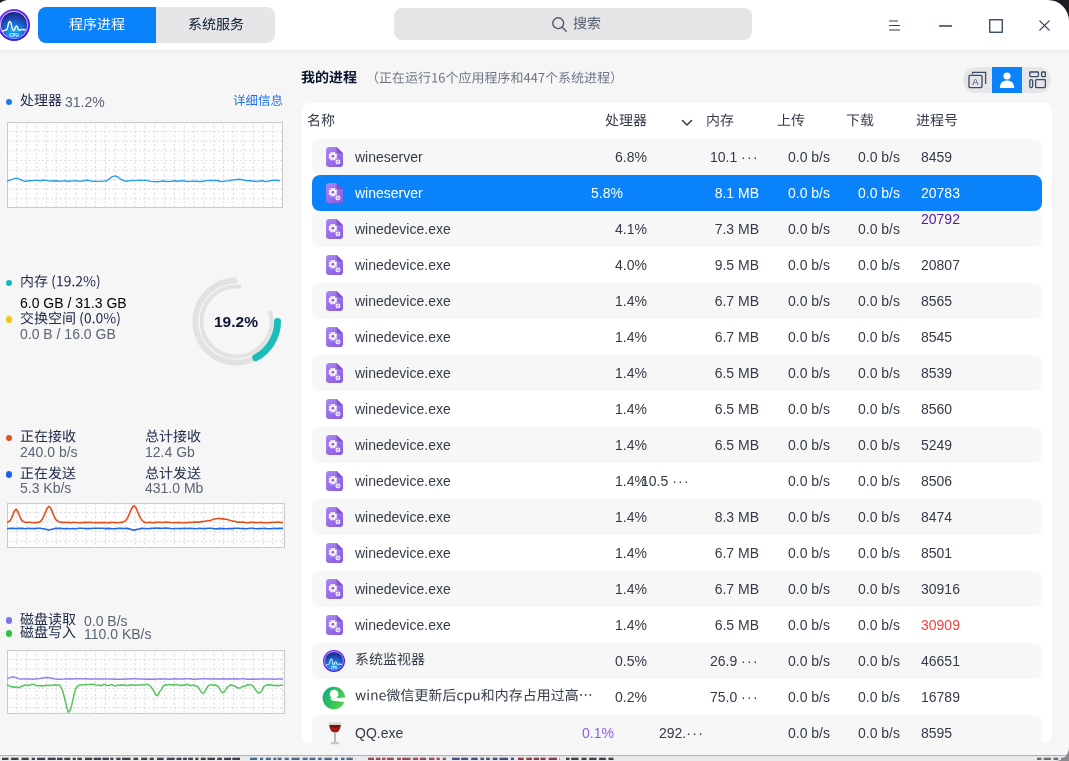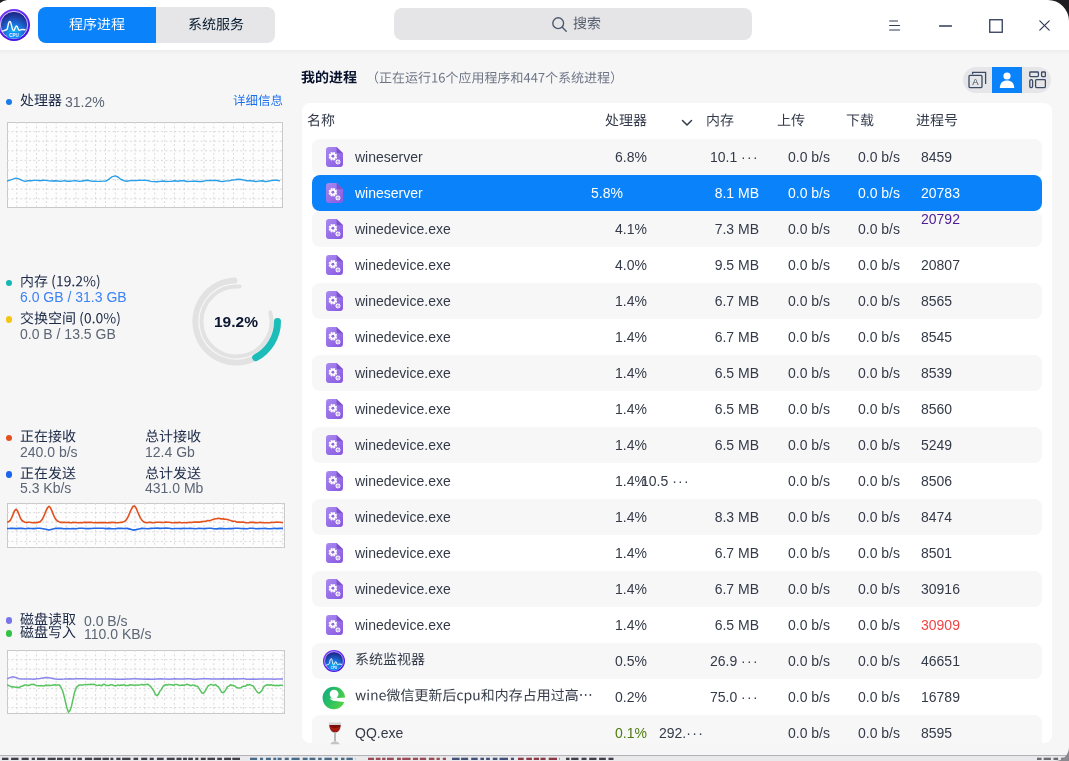--- a/index.html
+++ b/index.html
@@ -207,26 +207,26 @@
       <line x1="0" y1="57.6" x2="276" y2="57.6"></line>
       <line x1="0" y1="67.2" x2="276" y2="67.2"></line>
       <line x1="0" y1="76.8" x2="276" y2="76.8"></line>
     </g>
     <path d="M0.0,59.1 L3.0,58.1 L6.0,57.2 L9.0,56.1 L12.0,56.9 L15.0,58.3 L18.0,59.4 L21.0,58.7 L24.0,58.8 L27.0,58.4 L30.0,58.4 L33.0,58.8 L36.0,58.3 L39.0,58.4 L42.0,58.9 L45.0,59.0 L48.0,58.7 L51.0,59.0 L54.0,59.4 L57.0,58.6 L60.0,59.2 L63.0,59.3 L66.0,58.9 L69.0,58.6 L72.0,59.4 L75.0,59.0 L78.0,58.5 L81.0,58.3 L84.0,59.1 L87.0,59.2 L90.0,59.4 L93.0,59.4 L96.0,59.1 L99.0,59.1 L102.0,57.1 L105.0,54.8 L108.0,53.9 L111.0,55.0 L114.0,57.5 L117.0,58.7 L120.0,59.3 L123.0,58.6 L126.0,58.5 L129.0,58.6 L132.0,58.3 L135.0,58.4 L138.0,58.3 L141.0,58.6 L144.0,59.4 L147.0,59.6 L150.0,59.8 L153.0,59.4 L156.0,59.0 L159.0,59.5 L162.0,59.4 L165.0,59.3 L168.0,58.7 L171.0,59.2 L174.0,58.7 L177.0,58.7 L180.0,59.5 L183.0,59.4 L186.0,59.2 L189.0,59.3 L192.0,59.5 L195.0,59.5 L198.0,58.9 L201.0,58.4 L204.0,58.5 L207.0,58.5 L210.0,58.5 L213.0,59.3 L216.0,59.6 L219.0,58.9 L222.0,58.9 L225.0,58.0 L228.0,57.7 L231.0,57.2 L234.0,57.5 L237.0,58.1 L240.0,58.8 L243.0,58.7 L246.0,59.0 L249.0,59.5 L252.0,59.1 L255.0,58.7 L258.0,59.5 L261.0,59.2 L264.0,58.6 L267.0,58.3 L270.0,58.2 L273.0,58.9" fill="none" stroke="#2b9fe8" stroke-width="1.4" stroke-linejoin="round"></path>
   </svg>
 <div class="abs" style="left:5.8px;top:279.8px;width:6.4px;height:6.4px;border-radius:50%;background:#14b7b4"></div>
 <svg style="position:absolute;left:20px;top:274.2px" width="82" height="18" viewBox="0 0 82 18">
     <path transform="translate(0 12.32)" d="M1.4 -9.4V1.1H2.4V-8.3H6.5C6.4 -6.5 5.9 -4.2 2.8 -2.5C3.0 -2.3 3.4 -1.9 3.5 -1.7C5.4 -2.8 6.4 -4.1 7.0 -5.5C8.3 -4.3 9.7 -2.8 10.4 -1.9L11.3 -2.6C10.4 -3.6 8.7 -5.3 7.3 -6.5C7.4 -7.1 7.5 -7.7 7.5 -8.3H11.6V-0.3C11.6 -0.0 11.5 0.1 11.3 0.1C11.0 0.1 10.0 0.1 9.0 0.0C9.2 0.3 9.4 0.8 9.4 1.1C10.7 1.1 11.5 1.1 12.0 0.9C12.5 0.8 12.6 0.4 12.6 -0.3V-9.4H7.5V-11.8H6.5V-9.4Z M22.6 -4.9V-3.7H18.7V-2.7H22.6V-0.1C22.6 0.1 22.5 0.1 22.3 0.1C22.0 0.1 21.2 0.1 20.3 0.1C20.4 0.4 20.6 0.8 20.6 1.1C21.8 1.1 22.6 1.1 23.1 1.0C23.5 0.8 23.6 0.5 23.6 -0.1V-2.7H27.4V-3.7H23.6V-4.5C24.7 -5.2 25.8 -6.0 26.5 -6.9L25.8 -7.4L25.6 -7.4H19.9V-6.4H24.7C24.1 -5.8 23.3 -5.2 22.6 -4.9ZM19.4 -11.8C19.2 -11.2 19.0 -10.5 18.8 -9.9H14.9V-8.9H18.4C17.4 -7.0 16.1 -5.2 14.4 -4.0C14.6 -3.7 14.9 -3.3 15.0 -3.0C15.6 -3.5 16.1 -3.9 16.6 -4.5V1.1H17.7V-5.8C18.4 -6.7 19.0 -7.8 19.5 -8.9H27.1V-9.9H19.9C20.1 -10.4 20.3 -11.0 20.5 -11.5Z M34.5 2.7 35.3 2.4C34.1 0.4 33.5 -2.0 33.5 -4.4C33.5 -6.7 34.1 -9.1 35.3 -11.1L34.5 -11.5C33.2 -9.4 32.4 -7.1 32.4 -4.4C32.4 -1.6 33.2 0.7 34.5 2.7Z M37.1 0.0H42.7V-1.1H40.7V-10.3H39.7C39.1 -9.9 38.5 -9.7 37.6 -9.5V-8.7H39.4V-1.1H37.1Z M46.9 0.2C48.8 0.2 50.7 -1.4 50.7 -5.6C50.7 -8.8 49.2 -10.4 47.2 -10.4C45.6 -10.4 44.3 -9.1 44.3 -7.1C44.3 -5.0 45.4 -3.9 47.1 -3.9C47.9 -3.9 48.8 -4.4 49.4 -5.1C49.4 -2.0 48.2 -0.9 46.9 -0.9C46.2 -0.9 45.6 -1.2 45.2 -1.7L44.5 -0.9C45.0 -0.3 45.8 0.2 46.9 0.2ZM49.4 -6.2C48.7 -5.2 48.0 -4.8 47.3 -4.8C46.1 -4.8 45.5 -5.7 45.5 -7.1C45.5 -8.5 46.2 -9.5 47.2 -9.5C48.5 -9.5 49.3 -8.3 49.4 -6.2Z M53.4 0.2C53.9 0.2 54.3 -0.2 54.3 -0.8C54.3 -1.4 53.9 -1.8 53.4 -1.8C52.8 -1.8 52.4 -1.4 52.4 -0.8C52.4 -0.2 52.8 0.2 53.4 0.2Z M55.9 0.0H62.4V-1.1H59.5C59.0 -1.1 58.4 -1.1 57.8 -1.0C60.3 -3.3 61.9 -5.4 61.9 -7.4C61.9 -9.3 60.7 -10.4 58.9 -10.4C57.6 -10.4 56.7 -9.9 55.9 -8.9L56.6 -8.2C57.2 -8.9 57.9 -9.4 58.7 -9.4C60.0 -9.4 60.6 -8.6 60.6 -7.4C60.6 -5.6 59.1 -3.6 55.9 -0.8Z M65.9 -4.0C67.4 -4.0 68.3 -5.2 68.3 -7.2C68.3 -9.3 67.4 -10.4 65.9 -10.4C64.5 -10.4 63.6 -9.3 63.6 -7.2C63.6 -5.2 64.5 -4.0 65.9 -4.0ZM65.9 -4.8C65.1 -4.8 64.6 -5.6 64.6 -7.2C64.6 -8.9 65.1 -9.7 65.9 -9.7C66.8 -9.7 67.3 -8.9 67.3 -7.2C67.3 -5.6 66.8 -4.8 65.9 -4.8ZM66.2 0.2H67.1L72.8 -10.4H71.9ZM73.1 0.2C74.5 0.2 75.4 -1.0 75.4 -3.1C75.4 -5.1 74.5 -6.3 73.1 -6.3C71.7 -6.3 70.8 -5.1 70.8 -3.1C70.8 -1.0 71.7 0.2 73.1 0.2ZM73.1 -0.6C72.3 -0.6 71.7 -1.4 71.7 -3.1C71.7 -4.7 72.3 -5.5 73.1 -5.5C73.9 -5.5 74.5 -4.7 74.5 -3.1C74.5 -1.4 73.9 -0.6 73.1 -0.6Z M77.4 2.7C78.6 0.7 79.4 -1.6 79.4 -4.4C79.4 -7.1 78.6 -9.4 77.4 -11.5L76.6 -11.1C77.8 -9.1 78.4 -6.7 78.4 -4.4C78.4 -2.0 77.8 0.4 76.6 2.4Z" fill="#1e2b48"></path>
   </svg>
-<div class="txt" style="left:20px;top:290px;color:#3b82f6">6.0 GB / 31.3 GB</div>
+<div class="txt" style="left:20px;top:296px;color:#000000">6.0 GB / 31.3 GB</div>
 <div class="abs" style="left:5.8px;top:316.3px;width:6.4px;height:6.4px;border-radius:50%;background:#f5c513"></div>
 <svg style="position:absolute;left:20px;top:310.7px" width="102" height="18" viewBox="0 0 102 18">
     <path transform="translate(0 12.32)" d="M4.5 -8.4C3.6 -7.3 2.2 -6.2 1.0 -5.5C1.2 -5.3 1.6 -4.9 1.8 -4.7C3.0 -5.5 4.5 -6.8 5.5 -8.0ZM8.7 -7.8C10.0 -6.9 11.5 -5.5 12.2 -4.6L13.1 -5.3C12.3 -6.2 10.8 -7.5 9.5 -8.4ZM4.9 -5.9 4.0 -5.6C4.5 -4.2 5.3 -3.1 6.3 -2.1C4.8 -1.0 2.9 -0.3 0.7 0.2C0.9 0.4 1.2 0.9 1.3 1.1C3.6 0.6 5.5 -0.2 7.0 -1.4C8.5 -0.2 10.4 0.6 12.7 1.0C12.9 0.7 13.2 0.3 13.4 0.1C11.2 -0.3 9.3 -1.0 7.8 -2.1C8.8 -3.1 9.6 -4.2 10.2 -5.7L9.1 -6.0C8.7 -4.7 8.0 -3.6 7.0 -2.8C6.1 -3.7 5.4 -4.7 4.9 -5.9ZM5.9 -11.6C6.2 -11.0 6.6 -10.3 6.8 -9.8H0.9V-8.8H13.0V-9.8H7.2L7.9 -10.1C7.7 -10.6 7.2 -11.3 6.8 -11.9Z M16.3 -11.7V-8.9H14.7V-8.0H16.3V-4.8C15.6 -4.6 15.0 -4.5 14.5 -4.3L14.8 -3.3L16.3 -3.8V-0.2C16.3 0.0 16.2 0.1 16.1 0.1C15.9 0.1 15.4 0.1 14.9 0.1C15.0 0.4 15.2 0.8 15.2 1.1C16.0 1.1 16.5 1.1 16.9 0.9C17.2 0.7 17.3 0.4 17.3 -0.2V-4.1L18.8 -4.6L18.7 -5.6L17.3 -5.2V-8.0H18.6V-8.9H17.3V-11.7ZM21.5 -9.6H24.4C24.1 -9.2 23.7 -8.6 23.3 -8.2H20.4C20.8 -8.7 21.2 -9.2 21.5 -9.6ZM18.7 -4.0V-3.1H22.1C21.5 -1.9 20.3 -0.7 17.9 0.4C18.1 0.6 18.5 0.9 18.6 1.1C21.0 0.0 22.2 -1.3 22.9 -2.6C23.8 -1.0 25.2 0.4 26.9 1.1C27.0 0.8 27.3 0.4 27.6 0.2C25.9 -0.4 24.4 -1.6 23.6 -3.1H27.3V-4.0H26.3V-8.2H24.5C25.0 -8.8 25.6 -9.5 25.9 -10.1L25.2 -10.6L25.1 -10.5H22.1C22.2 -10.9 22.4 -11.2 22.6 -11.6L21.5 -11.8C21.0 -10.6 20.1 -9.1 18.7 -8.0C18.9 -7.9 19.3 -7.5 19.4 -7.3L19.7 -7.5V-4.0ZM20.7 -4.0V-7.4H22.6V-5.9C22.6 -5.3 22.5 -4.7 22.4 -4.0ZM25.3 -4.0H23.4C23.5 -4.7 23.6 -5.3 23.6 -5.9V-7.4H25.3Z M35.9 -7.5C37.3 -6.8 39.2 -5.7 40.2 -5.0L40.9 -5.8C39.9 -6.5 37.9 -7.5 36.6 -8.2ZM33.4 -8.3C32.3 -7.3 30.8 -6.4 29.2 -5.8L29.8 -4.9C31.4 -5.6 33.0 -6.6 34.1 -7.6ZM29.1 -0.3V0.6H41.0V-0.3H35.5V-3.9H39.5V-4.8H30.5V-3.9H34.4V-0.3ZM33.9 -11.5C34.2 -11.1 34.4 -10.5 34.6 -10.1H29.1V-6.9H30.1V-9.1H39.9V-7.2H41.0V-10.1H35.9C35.7 -10.6 35.3 -11.3 35.0 -11.8Z M43.3 -8.6V1.1H44.4V-8.6ZM43.5 -11.1C44.1 -10.5 44.9 -9.6 45.2 -9.0L46.0 -9.6C45.7 -10.2 45.0 -11.0 44.3 -11.6ZM47.3 -4.1H50.7V-2.2H47.3ZM47.3 -6.9H50.7V-5.0H47.3ZM46.4 -7.8V-1.4H51.7V-7.8ZM46.9 -11.0V-10.0H53.7V-0.2C53.7 0.0 53.6 0.1 53.5 0.1C53.3 0.1 52.7 0.1 52.1 0.1C52.3 0.4 52.4 0.8 52.5 1.1C53.3 1.1 53.9 1.1 54.3 0.9C54.7 0.7 54.8 0.4 54.8 -0.2V-11.0Z M62.5 2.7 63.3 2.4C62.1 0.4 61.5 -2.0 61.5 -4.4C61.5 -6.7 62.1 -9.1 63.3 -11.1L62.5 -11.5C61.2 -9.4 60.4 -7.1 60.4 -4.4C60.4 -1.6 61.2 0.7 62.5 2.7Z M67.8 0.2C69.7 0.2 71.0 -1.6 71.0 -5.2C71.0 -8.7 69.7 -10.4 67.8 -10.4C65.8 -10.4 64.6 -8.7 64.6 -5.2C64.6 -1.6 65.8 0.2 67.8 0.2ZM67.8 -0.9C66.6 -0.9 65.8 -2.2 65.8 -5.2C65.8 -8.2 66.6 -9.4 67.8 -9.4C68.9 -9.4 69.7 -8.2 69.7 -5.2C69.7 -2.2 68.9 -0.9 67.8 -0.9Z M73.6 0.2C74.1 0.2 74.5 -0.2 74.5 -0.8C74.5 -1.4 74.1 -1.8 73.6 -1.8C73.1 -1.8 72.7 -1.4 72.7 -0.8C72.7 -0.2 73.1 0.2 73.6 0.2Z M79.4 0.2C81.4 0.2 82.6 -1.6 82.6 -5.2C82.6 -8.7 81.4 -10.4 79.4 -10.4C77.5 -10.4 76.2 -8.7 76.2 -5.2C76.2 -1.6 77.5 0.2 79.4 0.2ZM79.4 -0.9C78.3 -0.9 77.5 -2.2 77.5 -5.2C77.5 -8.2 78.3 -9.4 79.4 -9.4C80.6 -9.4 81.4 -8.2 81.4 -5.2C81.4 -2.2 80.6 -0.9 79.4 -0.9Z M86.2 -4.0C87.6 -4.0 88.5 -5.2 88.5 -7.2C88.5 -9.3 87.6 -10.4 86.2 -10.4C84.8 -10.4 83.8 -9.3 83.8 -7.2C83.8 -5.2 84.8 -4.0 86.2 -4.0ZM86.2 -4.8C85.4 -4.8 84.8 -5.6 84.8 -7.2C84.8 -8.9 85.4 -9.7 86.2 -9.7C87.0 -9.7 87.5 -8.9 87.5 -7.2C87.5 -5.6 87.0 -4.8 86.2 -4.8ZM86.5 0.2H87.3L93.0 -10.4H92.1ZM93.3 0.2C94.7 0.2 95.6 -1.0 95.6 -3.1C95.6 -5.1 94.7 -6.3 93.3 -6.3C91.9 -6.3 91.0 -5.1 91.0 -3.1C91.0 -1.0 91.9 0.2 93.3 0.2ZM93.3 -0.6C92.5 -0.6 92.0 -1.4 92.0 -3.1C92.0 -4.7 92.5 -5.5 93.3 -5.5C94.1 -5.5 94.7 -4.7 94.7 -3.1C94.7 -1.4 94.1 -0.6 93.3 -0.6Z M97.6 2.7C98.9 0.7 99.6 -1.6 99.6 -4.4C99.6 -7.1 98.9 -9.4 97.6 -11.5L96.8 -11.1C98.0 -9.1 98.6 -6.7 98.6 -4.4C98.6 -2.0 98.0 0.4 96.8 2.4Z" fill="#1e2b48"></path>
   </svg>
-<div class="txt" style="left:20px;top:327px;color:#5b6574">0.0 B / 13.5 GB</div>
+<div class="txt" style="left:20px;top:327px;color:#5b6574">0.0 B / 16.0 GB</div>
 <svg class="abs" style="left:186px;top:271px" width="101" height="101" viewBox="0 0 101 101">
     <path d="M69.7,86.7 A41,41 0 1 1 48.4,9.6" fill="none" stroke="#e2e2e3" stroke-width="6" stroke-linecap="round"></path>
     <path d="M84.3,41.4 A35,35 0 1 1 53.6,15.6" fill="none" stroke="#e2e2e3" stroke-width="4" stroke-linecap="round"></path>
     <path d="M91.5,50.5 A41,41 0 0 1 69.7,86.7" fill="none" stroke="#1cbcb9" stroke-width="7" stroke-linecap="round"></path>
   </svg>
 <div class="txt" style="left:214px;top:314px;color:#0b1630;font-size:15.5px;font-weight:bold">19.2%</div>
 <div class="abs" style="left:5.8px;top:434.8px;width:6.4px;height:6.4px;border-radius:50%;background:#e2511e"></div>
 <svg style="position:absolute;left:20px;top:429.2px" width="57" height="18" viewBox="0 0 57 18">
     <path transform="translate(0 12.32)" d="M2.6 -7.1V-0.5H0.7V0.5H13.3V-0.5H7.9V-4.9H12.3V-6.0H7.9V-9.7H12.8V-10.7H1.3V-9.7H6.8V-0.5H3.7V-7.1Z M19.5 -11.8C19.3 -11.0 19.0 -10.3 18.7 -9.6H14.9V-8.6H18.3C17.4 -6.8 16.1 -5.1 14.5 -4.0C14.7 -3.8 15.0 -3.3 15.1 -3.0C15.7 -3.5 16.2 -3.9 16.7 -4.5V1.1H17.8V-5.7C18.4 -6.6 19.0 -7.6 19.5 -8.6H27.1V-9.6H19.9C20.1 -10.2 20.4 -10.9 20.6 -11.5ZM22.4 -7.9V-5.2H19.2V-4.2H22.4V-0.2H18.7V0.8H27.1V-0.2H23.4V-4.2H26.6V-5.2H23.4V-7.9Z M34.4 -8.9C34.8 -8.3 35.2 -7.5 35.4 -7.1L36.2 -7.4C36.0 -7.9 35.6 -8.7 35.2 -9.2ZM30.2 -11.7V-8.9H28.6V-8.0H30.2V-4.9C29.5 -4.6 28.9 -4.5 28.4 -4.3L28.7 -3.3L30.2 -3.8V-0.1C30.2 0.1 30.2 0.1 30.0 0.1C29.8 0.1 29.3 0.1 28.8 0.1C28.9 0.4 29.1 0.8 29.1 1.1C29.9 1.1 30.4 1.1 30.7 0.9C31.1 0.7 31.2 0.4 31.2 -0.1V-4.1L32.6 -4.6L32.5 -5.6L31.2 -5.2V-8.0H32.6V-8.9H31.2V-11.7ZM36.0 -11.5C36.2 -11.1 36.4 -10.7 36.6 -10.3H33.4V-9.4H41.0V-10.3H37.7C37.5 -10.7 37.2 -11.2 36.9 -11.6ZM38.8 -9.2C38.5 -8.6 38.0 -7.6 37.6 -7.0H32.9V-6.1H41.3V-7.0H38.6C39.0 -7.6 39.4 -8.3 39.8 -8.9ZM38.7 -3.7C38.4 -2.8 38.0 -2.1 37.4 -1.5C36.6 -1.8 35.8 -2.1 35.1 -2.4C35.3 -2.7 35.6 -3.2 35.9 -3.7ZM33.6 -1.9C34.5 -1.6 35.5 -1.3 36.5 -0.9C35.5 -0.3 34.2 0.0 32.5 0.2C32.7 0.4 32.8 0.8 32.9 1.1C34.9 0.8 36.5 0.3 37.5 -0.4C38.7 0.1 39.7 0.7 40.4 1.1L41.1 0.4C40.4 -0.1 39.4 -0.6 38.4 -1.1C39.0 -1.8 39.5 -2.6 39.8 -3.7H41.5V-4.6H36.4C36.7 -5.0 36.9 -5.4 37.0 -5.9L36.1 -6.0C35.9 -5.6 35.6 -5.1 35.3 -4.6H32.7V-3.7H34.8C34.4 -3.0 34.0 -2.4 33.6 -1.9Z M50.2 -8.0H53.3C53.0 -6.3 52.5 -4.7 51.8 -3.5C51.1 -4.8 50.6 -6.2 50.2 -7.8ZM50.1 -11.8C49.7 -9.3 48.9 -7.0 47.7 -5.6C48.0 -5.4 48.3 -4.9 48.5 -4.7C48.9 -5.2 49.3 -5.9 49.6 -6.5C50.0 -5.1 50.6 -3.7 51.3 -2.5C50.5 -1.3 49.4 -0.4 48.0 0.3C48.2 0.5 48.5 0.9 48.6 1.1C50.0 0.4 51.0 -0.5 51.9 -1.6C52.7 -0.5 53.6 0.4 54.8 1.1C54.9 0.8 55.3 0.4 55.5 0.2C54.3 -0.4 53.3 -1.3 52.5 -2.5C53.4 -4.0 53.9 -5.8 54.3 -8.0H55.4V-9.0H50.6C50.8 -9.8 51.0 -10.7 51.2 -11.6ZM43.3 -1.4C43.6 -1.6 44.0 -1.8 46.5 -2.8V1.1H47.6V-11.6H46.5V-3.8L44.4 -3.1V-10.2H43.3V-3.3C43.3 -2.8 43.1 -2.5 42.9 -2.4C43.0 -2.1 43.2 -1.7 43.3 -1.4Z" fill="#1e2b48"></path>
   </svg>
@@ -946,16 +946,16 @@
 <div class="txt" style="left:819px;top:690px;width:81px;text-align:right;color:#343b48">0.0 b/s</div>
 <div class="txt" style="left:921px;top:690px;color:#343b48">16789</div>
 <svg class="abs" style="left:328px;top:721.5px" width="14" height="23" viewBox="0 0 14 23">
     <path d="M0.8,0.4 H13.2 C13.4,7 11.2,11 7,11 C2.8,11 0.6,7 0.8,0.4 Z" fill="#d5d5d5"></path>
     <path d="M1.3,3 H12.7 C12.2,7.6 10.5,10.3 7,10.3 C3.5,10.3 1.8,7.6 1.3,3 Z" fill="#7e100c"></path>
     <path d="M1.8,4 C4,6.4 10,6.8 12.2,4.6 C11.4,8 9.7,9.8 7,9.8 C4.5,9.8 2.6,7.4 1.8,4 Z" fill="#a81a10"></path>
     <rect x="6" y="10.5" width="2" height="9" fill="#b9b9b9"></rect>
     <path d="M2.5,22.3 C2.5,20.6 4.5,19.4 7,19.4 C9.5,19.4 11.5,20.6 11.5,22.3 Z" fill="#c4c4c4"></path>
   </svg>
 <div class="txt" style="left:355px;top:726px;color:#343b48">QQ.exe</div>
-<div class="txt" style="left:567px;top:726px;width:80px;text-align:right;color:#4d7c0f">0.1%</div>
+<div class="txt" style="left:582px;top:726px;width:80px;text-align:left;color:#8b5cf6">0.1%</div>
 <div class="txt" style="left:659px;top:726px;width:100px;text-align:left;color:#343b48">292.<span style="letter-spacing:1.3px">···</span></div>
 <div class="txt" style="left:749px;top:726px;width:81px;text-align:right;color:#343b48">0.0 b/s</div>
 <div class="txt" style="left:819px;top:726px;width:81px;text-align:right;color:#343b48">0.0 b/s</div>
 <div class="txt" style="left:921px;top:726px;color:#343b48">8595</div>
 </body></html>

